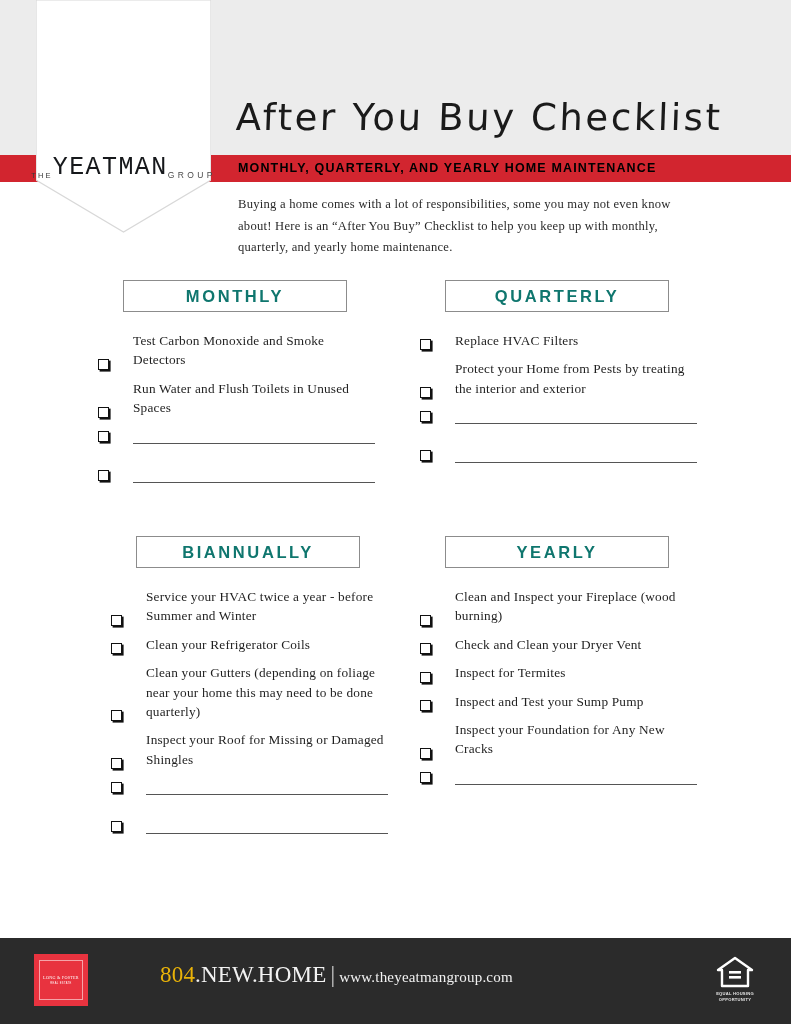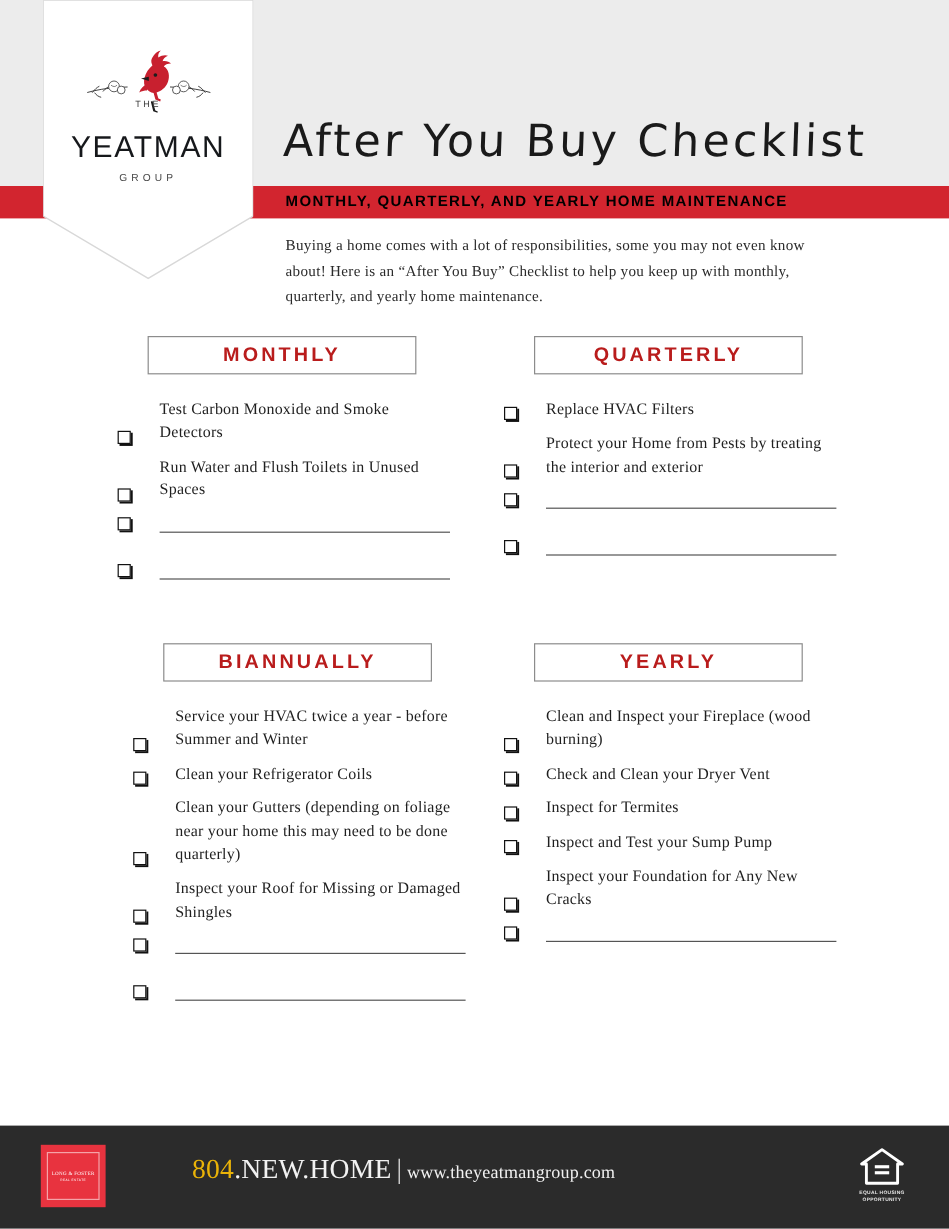--- a/index.html
+++ b/index.html
@@ -28,31 +28,31 @@
   }
 
   
   #logo-pennant {
     position:absolute; left:36px; top:0px; width:175px; height:233px;
     z-index:5;
   }
   #logo-pennant svg { display:block; }
   #logo-inner {
     position:absolute; left:0; top:0; width:175px; height:180px;
-    display:flex; flex-direction:column; align-items:center;
+    display:flex; align-items:flex-end;
     justify-content:center; padding-top:14px;
   }
   #bird-mark { width:120px; height:54px; display:block; }
   .logo-the {
     font-family:"Liberation Sans", sans-serif;
     font-size:7.5px; letter-spacing:2.2px; color:#3a3a3a;
     margin-top:-13px; position:relative; z-index:2;
   }
   .logo-yeatman {
-    font-family:Liberation Sans, sans-serif;
+    font-family:Liberation Mono, monospace;
     font-size:25px; letter-spacing:1.4px; color:#16181b;
     margin-top:20px; line-height:1;
   }
   .logo-group {
     font-family:"Liberation Sans", sans-serif;
     font-size:8.5px; letter-spacing:3.4px; color:#4a4a4a;
     margin-top:7px;
   }
 
   
@@ -82,21 +82,21 @@
 
   .section-header {
     border:1px solid #8c8c8c;
     height:32px; width:224px; margin-left:25px;
     display:flex; align-items:center; justify-content:center;
     background:#fff;
   }
   .section-header .hdr-label {
     font-family:"Liberation Sans", sans-serif;
     font-size:16.5px; font-weight:bold;
-    letter-spacing:2.6px; color:#b91c1c;
+    letter-spacing:2.6px; color:#0f766e;
   }
 
   .items { margin-top:19px; }
   .check-row { display:flex; align-items:flex-end; margin-bottom:9px; }
   .checkbox {
     flex:0 0 auto; width:11px; height:11px; margin-top:4px;
     border:1.6px solid #111; background:#fff;
     box-shadow:1.6px 1.6px 0 0 #111;
     margin-right:2px;
   }

